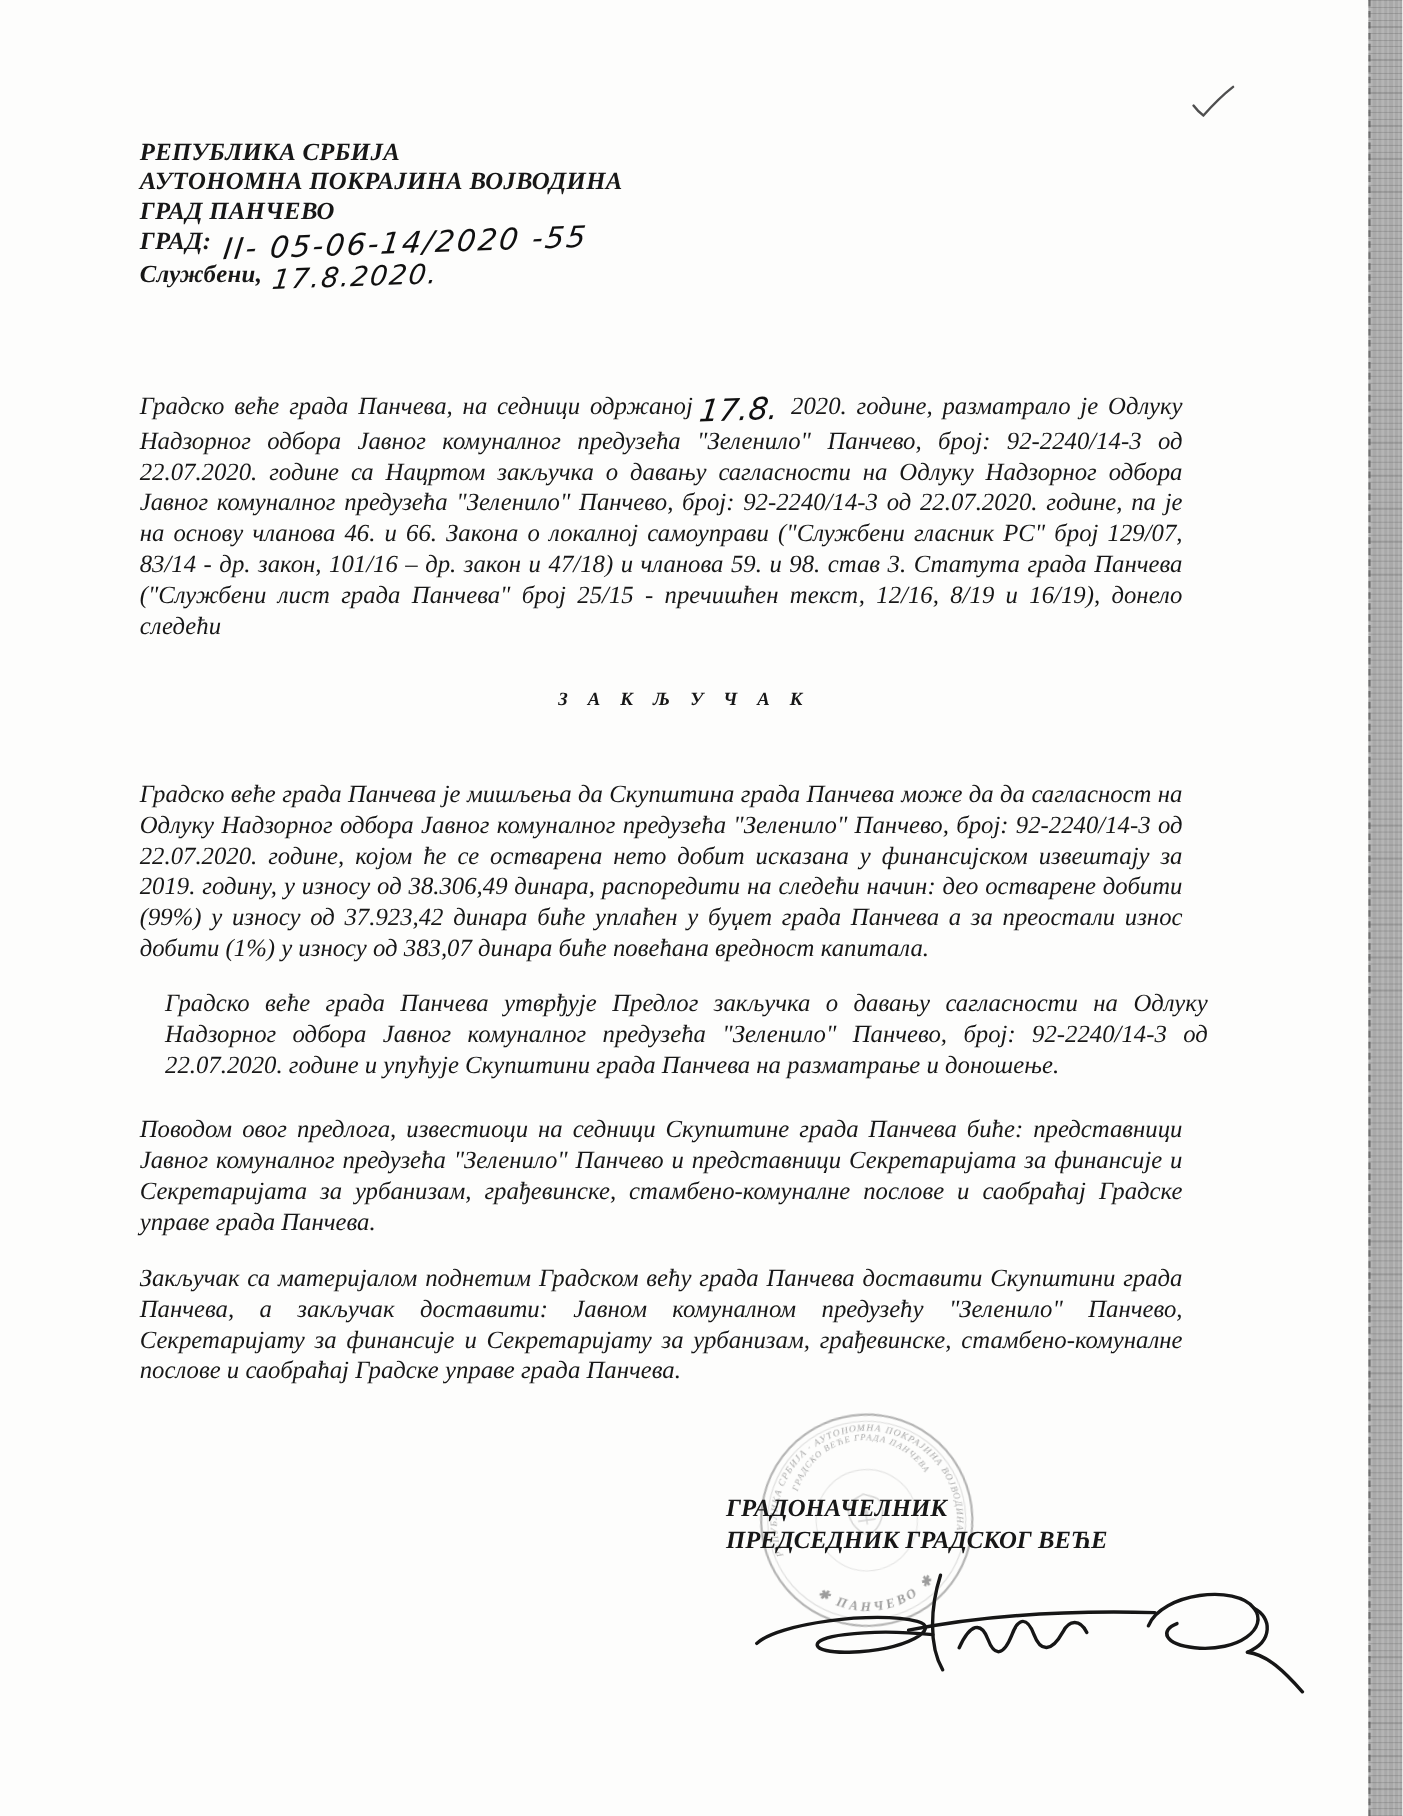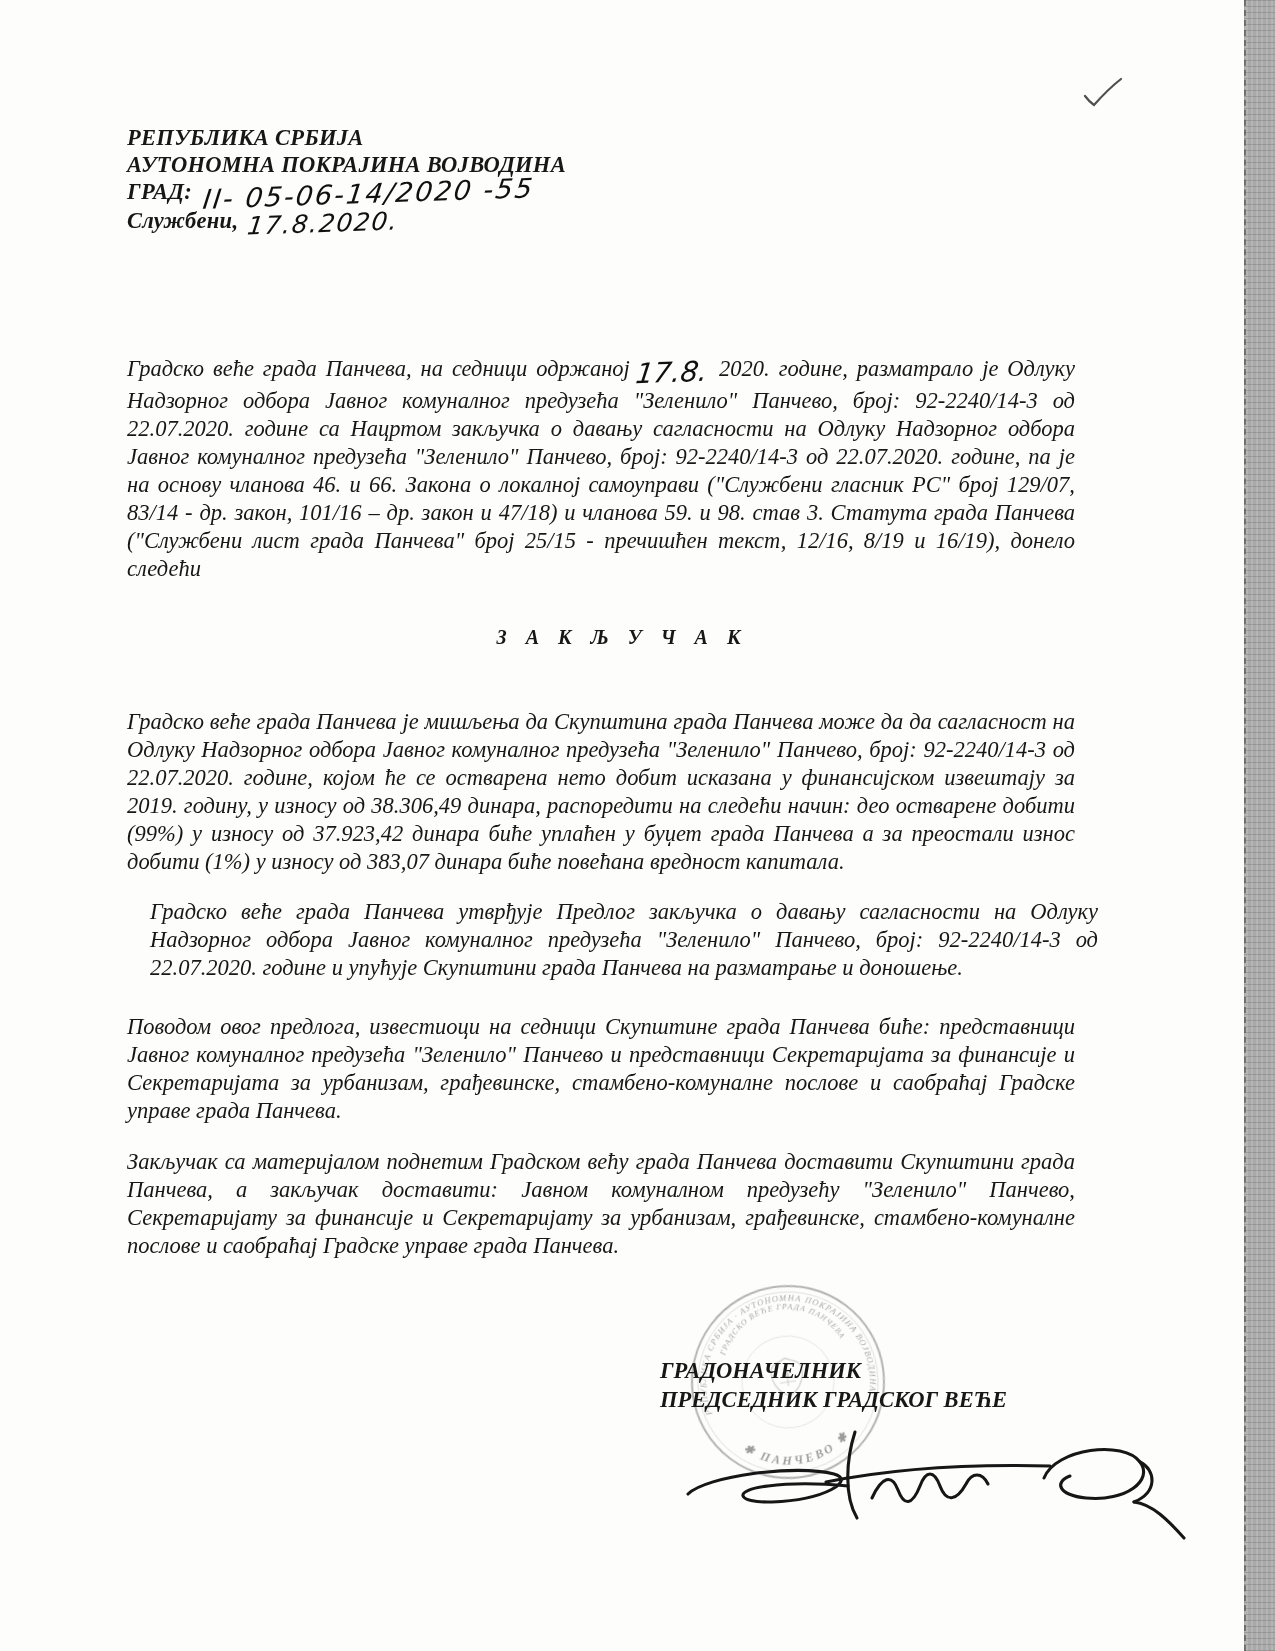--- a/index.html
+++ b/index.html
@@ -30,21 +30,21 @@
   .hw-number{font-size:27px;letter-spacing:2px;margin-left:12px;vertical-align:-4px;}
   .hw-date{font-size:25px;letter-spacing:1.5px;margin-left:10px;vertical-align:-4px;}
   .hw-inline{font-size:28px;margin:0 12px 0 6px;vertical-align:-6px;}
   .check{position:absolute;left:1078px;top:70px;}
   .para{
     position:absolute;left:127px;width:948px;text-align:justify;
     font-size:22.5px;line-height:28px;
   }
   .heading{
     position:absolute;left:127px;top:626px;width:948px;text-align:center;text-indent:42px;
-    font-weight:bold;font-size:20px;letter-spacing:7px;white-space:nowrap;
+    font-weight:bold;font-size:17px;letter-spacing:7px;white-space:nowrap;
   }
   .stamp{
     position:absolute;left:688px;top:1282px;width:200px;height:200px;z-index:1;
     opacity:.6;transform:rotate(-8deg);filter:blur(.3px);
   }
   .sigblock{
     position:absolute;left:660px;top:1357px;width:520px;text-align:left;z-index:2;
     font-weight:bold;font-size:22.5px;line-height:28.5px;white-space:nowrap;
   }
   .sig-svg{position:absolute;left:676px;top:1424px;z-index:3;}
@@ -57,20 +57,21 @@
   <div class="edge-left"></div>
   <div class="edge-right"></div>
 
   <svg class="check" width="48" height="44" viewBox="0 0 48 44">
     <path d="M7,26 C10,30 13,33 16,35 C24,26 34,16 43,9" fill="none" stroke="#4f4f4f" stroke-width="2.2" stroke-linecap="round"></path>
   </svg>
 
   <div class="header">
     <div>РЕПУБЛИКА СРБИЈА</div>
     <div>АУТОНОМНА ПОКРАЈИНА ВОЈВОДИНА</div>
+    <div>ГРАД ПАНЧЕВО</div>
     <div>
       <span>ГРАД:</span><span class="hw hw-number">II- 05-06-14/2020 -55</span>
     </div>
     <div>
       <span>Службени,</span><span class="hw hw-date">17.8.2020.</span>
     </div>
   </div>
 
   <div class="para" style="top:355px;">
     <span>Градско веће града Панчева, на седници одржаној</span><span class="hw hw-inline">17.8.</span><span>2020. године, разматрало је Одлуку Надзорног одбора Јавног комуналног предузећа "Зеленило" Панчево, број: 92-2240/14-3 од 22.07.2020. године са Нацртом закључка о давању сагласности на Одлуку Надзорног одбора Јавног комуналног предузећа "Зеленило" Панчево, број: 92-2240/14-3 од 22.07.2020. године, па је на основу чланова 46. и 66. Закона о локалној самоуправи ("Службени гласник РС" број 129/07, 83/14 - др. закон, 101/16 – др. закон и 47/18) и чланова 59. и 98. став 3. Статута града Панчева ("Службени лист града Панчева" број 25/15 - пречишћен текст, 12/16, 8/19 и 16/19), донело следећи</span>

